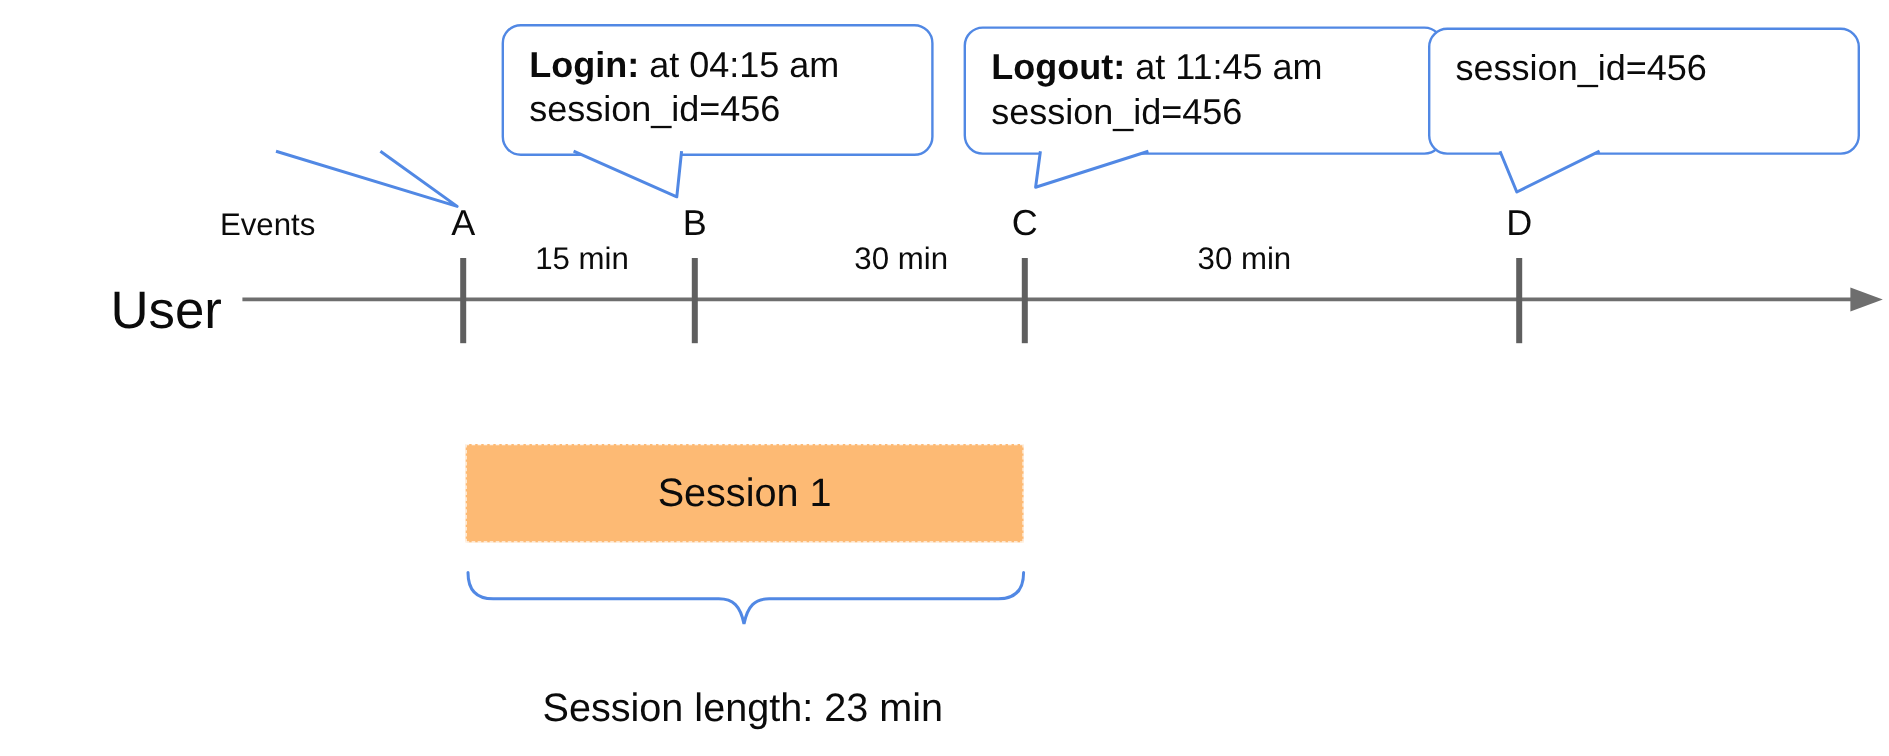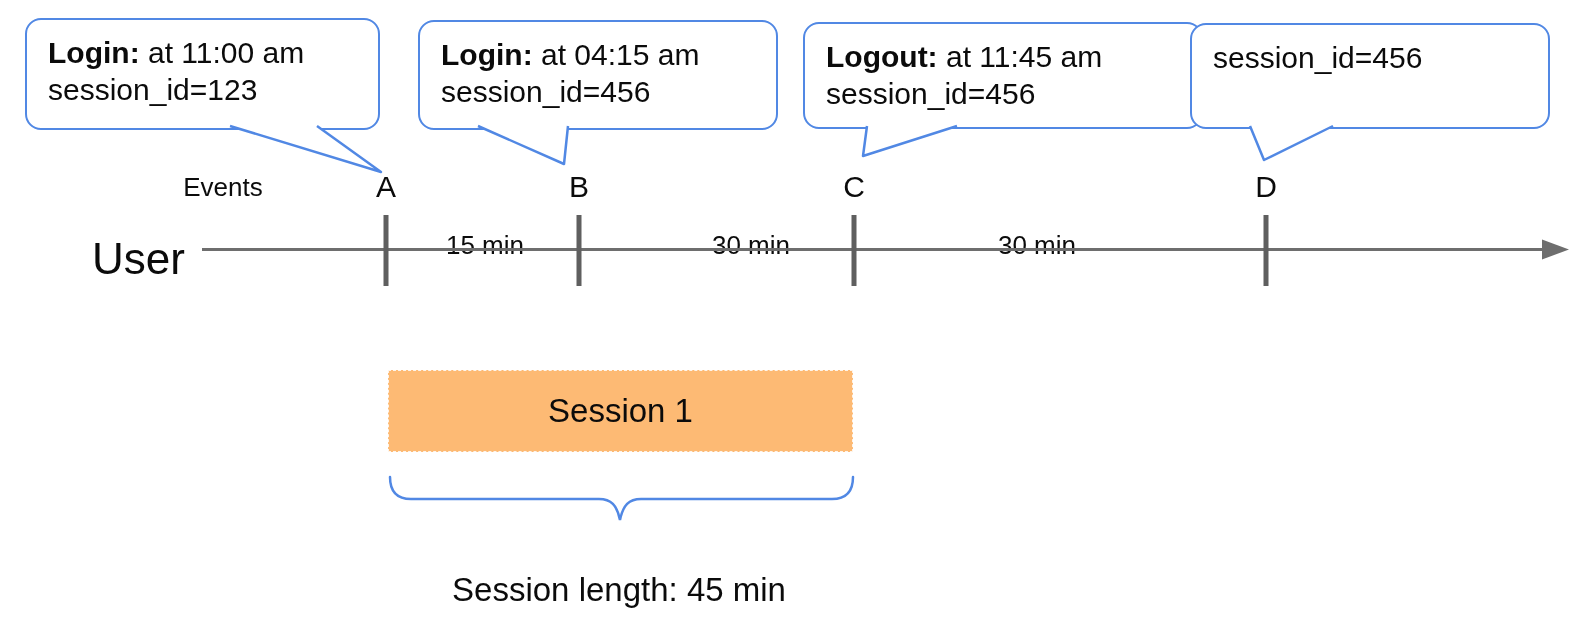--- a/index.html
+++ b/index.html
@@ -10,42 +10,38 @@
   
   .bubble{
     position:absolute;box-sizing:border-box;
     border:2.5px solid #5188e4;border-radius:16px;background:#ffffff;
     font-size:30px;line-height:37px;padding:14px 18px 0 21px;white-space:nowrap;
   }
   .bubble b{font-weight:bold;}
   
   .rowlabel{position:absolute;font-size:26px;line-height:34px;text-align:center;}
   .marker{position:absolute;width:60px;font-size:30px;line-height:34px;text-align:center;}
-  .interval{position:absolute;width:120px;font-size:26px;line-height:30px;text-align:center;margin-top:30px;}
+  .interval{position:absolute;width:120px;font-size:26px;line-height:30px;text-align:center;}
   .userlabel{position:absolute;font-size:44px;line-height:38px;}
   
   .session-box{
     position:absolute;left:388px;top:370px;width:465px;height:82px;box-sizing:border-box;
     background:#fdba74;border:1px dashed rgba(255,255,255,0.85);
     display:flex;align-items:center;justify-content:center;
     font-size:33px;
   }
   .session-length{position:absolute;left:419px;top:570px;width:400px;text-align:center;font-size:33px;line-height:40px;}
   
   #overlay{position:absolute;left:0;top:0;width:1574px;height:630px;pointer-events:none;}
 </style>
 </head>
 <body>
 
 <div id="stage">
 
-  <div class="bubble" style="left:25px;top:18px;width:355px;height:112px;">
-    <div><b>Login:</b><span> at 11:00 am</span></div>
-    <div>session_id=123</div>
-  </div>
 
   <div class="bubble" style="left:418px;top:20px;width:360px;height:110px;">
     <div><b>Login:</b><span> at 04:15 am</span></div>
     <div>session_id=456</div>
   </div>
 
   <div class="bubble" style="left:803px;top:22px;width:400px;height:107px;">
     <div><b>Logout:</b><span> at 11:45 am</span></div>
     <div>session_id=456</div>
   </div>
@@ -64,21 +60,21 @@
   <div class="interval" style="left:425px;top:200px;">15 min</div>
   <div class="interval" style="left:691px;top:200px;">30 min</div>
   <div class="interval" style="left:977px;top:200px;">30 min</div>
 
   <div class="userlabel" style="left:92px;top:240px;">User</div>
 
   <div class="session-box">
     <span>Session 1</span>
   </div>
 
-  <div class="session-length">Session length: 45 min</div>
+  <div class="session-length">Session length: 23 min</div>
 
   <svg id="overlay" viewBox="0 0 1574 630">
 
     <line x1="202" y1="249.5" x2="1544" y2="249.5" stroke="#6e6e6e" stroke-width="3"></line>
     <polygon points="1542,239.5 1569,249.5 1542,259.5" fill="#6e6e6e"></polygon>
 
     <rect x="383.5" y="215" width="5" height="71" fill="#5f5f5f"></rect>
     <rect x="576.5" y="215" width="5" height="71" fill="#5f5f5f"></rect>
     <rect x="851.5" y="215" width="5" height="71" fill="#5f5f5f"></rect>
     <rect x="1263.5" y="215" width="5" height="71" fill="#5f5f5f"></rect>

